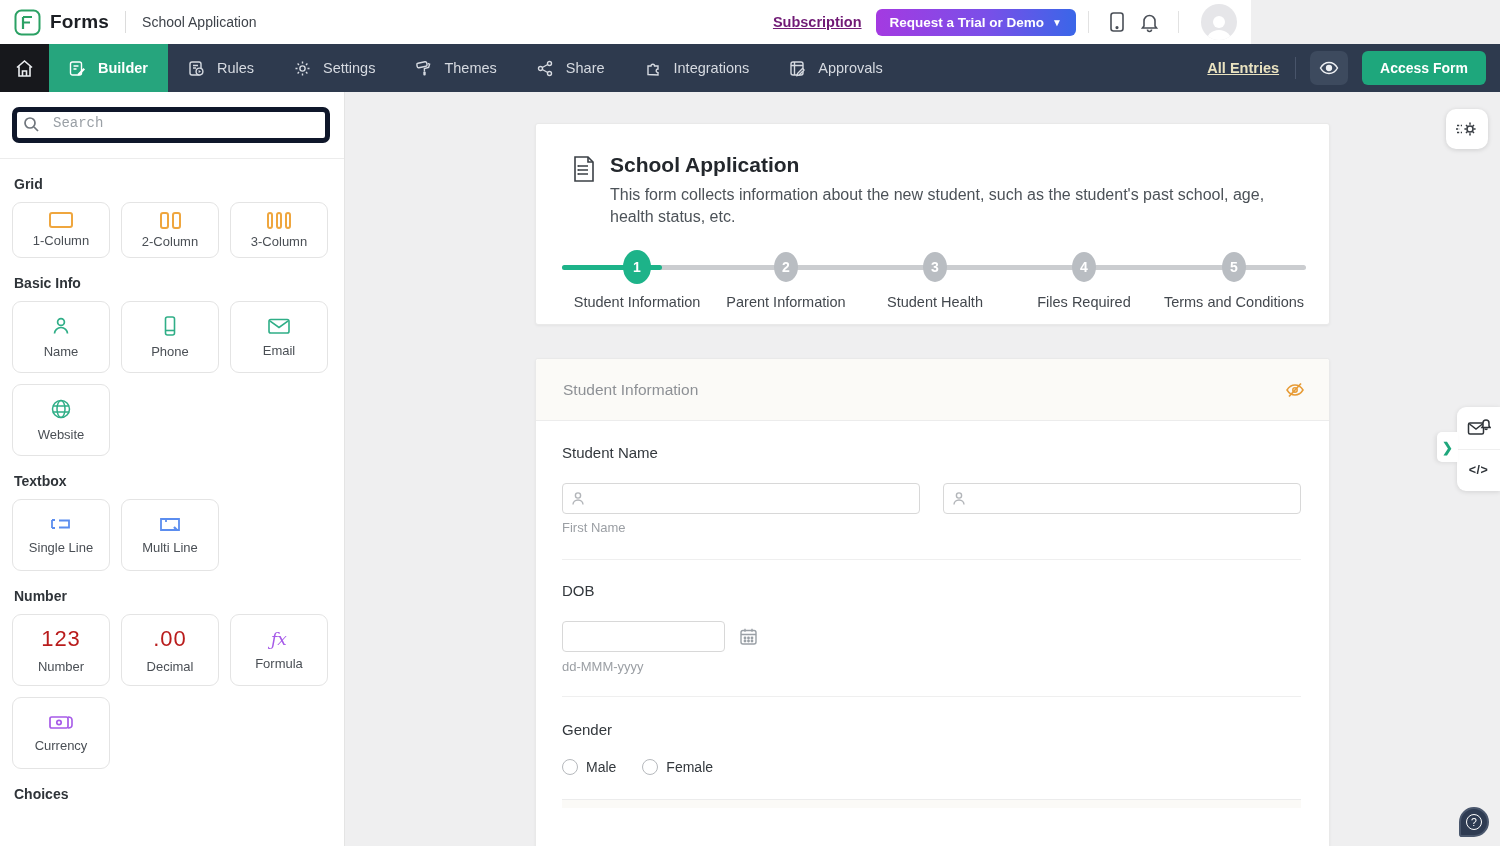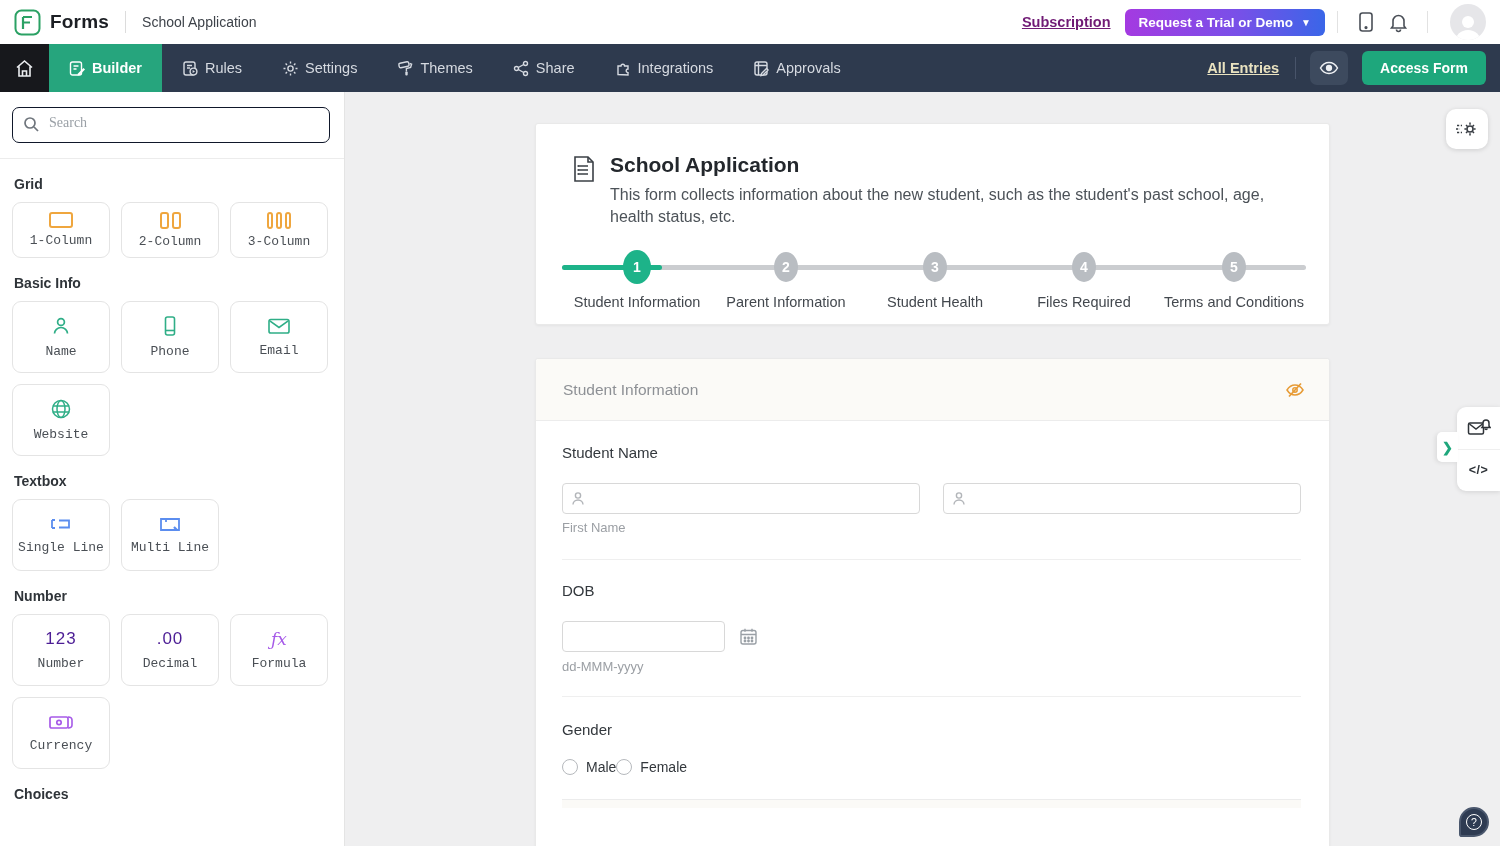--- a/index.html
+++ b/index.html
@@ -1,21 +1,21 @@
 <!DOCTYPE html>
 <html><head>
 <meta charset="utf-8">
 <style>
   * { margin:0; padding:0; box-sizing:border-box; }
   html,body { width:1500px; height:846px; overflow:hidden; background:#efeff0;
     font-family:"Liberation Sans", sans-serif; }
   svg { display:block; }
 
   
-  .top-header { position:absolute; left:0; top:0; width:1500px; height:44px; background:#fff;
+  .top-header { position:absolute; left:0; top:0; width:1251px; height:44px; background:#fff;
     display:flex; align-items:center; z-index:5; }
   .logo-wrap { display:flex; align-items:center; gap:9px; padding-left:14px; }
   .logo-text { font-size:19px; font-weight:700; color:#1c1f24; letter-spacing:.2px; }
   .hdr-divider { width:1px; height:22px; background:#dcdcdc; margin:0 16px; }
   .hdr-form-name { font-size:14px; color:#3e434a; }
   .hdr-right { margin-left:auto; display:flex; align-items:center; padding-right:14px; }
   .subscription { color:#701a75; font-size:14.5px; font-weight:700; text-decoration:underline; margin-right:14px; cursor:pointer; }
   .trial-btn { height:27px; border:none; border-radius:6px; color:#fff; font-size:13.5px; font-weight:700;
     padding:0 14px; display:flex; align-items:center; gap:8px; cursor:pointer;
     background:linear-gradient(90deg,#a43ae1 0%,#7a4fe8 55%,#3a66e8 100%); font-family:inherit; }
@@ -23,48 +23,48 @@
   .thin-sep { width:1px; height:22px; background:#e2e2e2; margin:0 12px; }
   .hdr-icon { color:#4a4f57; margin:0 7px; cursor:pointer; display:flex; }
   .avatar { width:36px; height:36px; border-radius:50%; background:#e6e6e9; margin-left:10px; overflow:hidden;
     display:flex; align-items:flex-end; justify-content:center; cursor:pointer; }
 
   
   .nav { position:absolute; left:0; top:44px; width:1500px; height:48px; background:#2e3a4e;
     display:flex; align-items:stretch; z-index:5; }
   .nav-home { width:49px; background:#17181c; display:flex; align-items:center; justify-content:center;
     color:#eceef1; cursor:pointer; }
-  .nav-tab { display:flex; align-items:center; gap:6px; padding:0 20px; color:#d6dae1; font-size:14.5px; cursor:pointer; }
+  .nav-tab { display:flex; align-items:center; gap:12px; padding:0 20px; color:#d6dae1; font-size:14.5px; cursor:pointer; }
   .nav-tab.active { background:#26a57d; color:#fff; font-weight:700; }
   .nav-right { margin-left:auto; display:flex; align-items:center; padding-right:14px; }
   .all-entries { color:#e9e2c0; font-size:14.5px; font-weight:700; text-decoration:underline; margin-right:16px; cursor:pointer; }
   .nav-sep { width:1px; height:22px; background:#48546a; margin-right:14px; }
   .eye-btn { width:38px; height:34px; background:#3d4a5e; border-radius:7px; display:flex; align-items:center;
     justify-content:center; color:#eef0f3; margin-right:14px; cursor:pointer; }
   .access-btn { height:34px; background:#1ea77c; border:none; border-radius:6px; color:#fff; font-size:14px;
     font-weight:700; padding:0 18px; cursor:pointer; font-family:inherit; }
 
   
   .sidebar { position:absolute; left:0; top:92px; width:345px; height:754px; background:#fff;
     border-right:1px solid #e4e4e4; overflow:hidden; }
   .search-wrap { margin:15px 14px 0 12px; position:relative; }
-  .search-input { width:100%; height:36px; border:1px solid #0f172a; border-radius:7px; padding:0 10px 4px 36px;
-    font-size:14px; color:#333; background:#fff; outline:none; font-family:Liberation Serif, serif; }
+  .search-input { width:100%; height:36px; border:5px solid #0f172a; border-radius:7px; padding:0 10px 4px 36px;
+    font-size:14px; color:#333; background:#fff; outline:none; font-family:Liberation Mono, monospace; }
   .search-input::placeholder { color:#9aa0a6; }
   .search-icon { position:absolute; left:11px; top:9px; color:#6f7向3; color:#6f757c; }
   .sb-divider { height:1px; background:#ececec; margin-top:15px; }
   .sb-inner { padding:0 12px; }
   .sb-heading { font-size:14px; font-weight:700; color:#2f3439; margin:17px 0 10px 2px; }
   .card-row { display:flex; flex-wrap:wrap; gap:11px; }
   .palette-card { width:98px; background:#fff; border:1px solid #e4e4e4; border-radius:9px;
     display:flex; flex-direction:column; align-items:center; justify-content:center; gap:7px; cursor:pointer; }
   .palette-card.h56 { height:56px; gap:5px; }
   .palette-card.h72 { height:72px; }
-  .palette-card .lbl { font-size:13px; color:#4a4f55;font-family:Liberation Mono, monospace; }
-  .glyph-num { font-size:17px; color:#4c1d95; letter-spacing:1px; font-weight:400;text-align:center; }
+  .palette-card .lbl { font-size:13px; color:#4a4f55; }
+  .glyph-num { font-size:22px; color:#b91c1c; letter-spacing:1px; font-weight:400;text-align:center; }
   .glyph-fx { font-size:17px; color:#a65ae8; font-style:italic; font-family:"DejaVu Serif", serif; }
   .gcol { display:flex; gap:3px; align-items:center; }
   .gcol i { display:block; border:2px solid #efa63e; border-radius:3px; }
 
   
   .main { position:absolute; left:345px; top:92px; width:1155px; height:754px; background:#efeff0; }
   .card { position:absolute; left:190px; width:795px; background:#fff; border:1px solid #e9e9e9;
     border-radius:3px; box-shadow:0 1px 3px rgba(0,0,0,.05); }
   .card-header { top:31px; height:202px; }
   .fh-row { display:flex; padding:29px 28px 0 36px; gap:14px; }
@@ -96,21 +96,21 @@
   .name-inputs { display:flex; gap:23px; margin-top:22px; }
   .inp-wrap { flex:1; position:relative; }
   .text-inp { width:100%; height:31px; border:1px solid #d8d8d8; border-radius:4px; padding:0 8px 0 32px;
     font-size:13px; color:#333; outline:none; font-family:inherit; }
   .inp-person { position:absolute; left:9px; top:8px; color:#b2b5b9; }
   .inp-sub { margin-top:6px; }
   .dob-row { display:flex; align-items:center; gap:14px; margin-top:22px; }
   .dob-inp { width:163px; height:31px; border:1px solid #d8d8d8; border-radius:4px; padding:0 8px;
     font-size:13px; outline:none; font-family:inherit; }
   .cal-icon { color:#9aa0a6; cursor:pointer; }
-  .radio-row { display:flex; margin-top:21px; }
+  .radio-row { display:flex; gap:26px; margin-top:21px; }
   .radio-opt { display:flex; align-items:center; gap:8px; cursor:pointer; }
   .radio-circle { width:16px; height:16px; border:1.6px solid #b6b9bd; border-radius:50%; background:#fff; }
   .radio-lbl { font-size:14px; color:#33383d; }
   .next-sec-strip { height:9px; background:#fbfaf7; border-top:1px solid #ececec; margin-top:24px; }
 
   
   .quick-settings { position:absolute; left:1446px; top:109px; width:42px; height:40px; background:#fff;
     border-radius:10px; box-shadow:0 1px 5px rgba(0,0,0,.14); display:flex; align-items:center;
     justify-content:center; color:#373c42; cursor:pointer; z-index:6; }
   .collapse-tab { position:absolute; left:1437px; top:432px; width:21px; height:30px; background:#fff;

